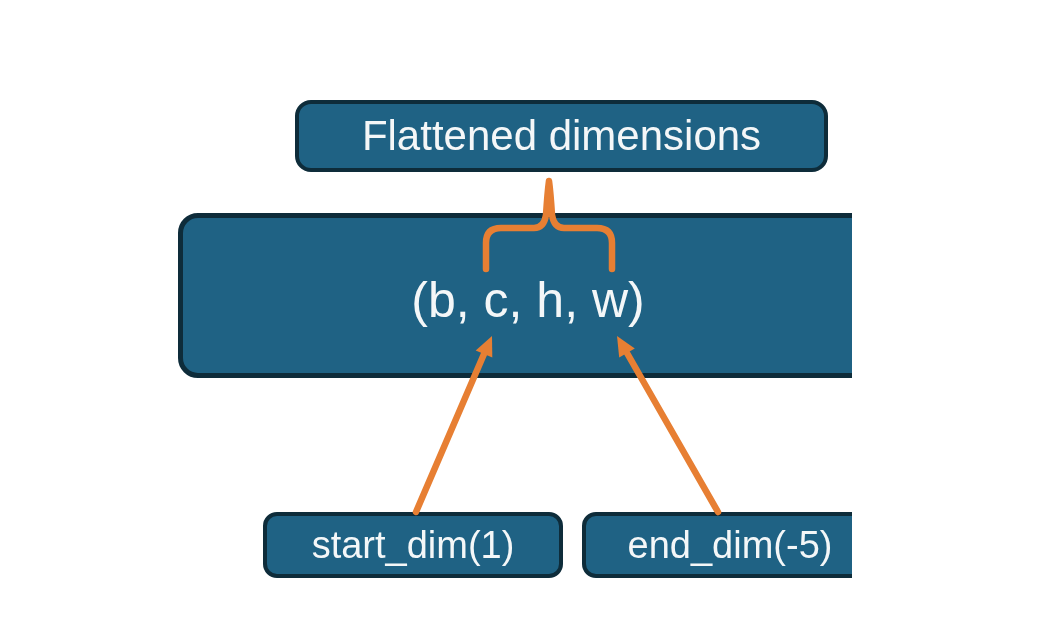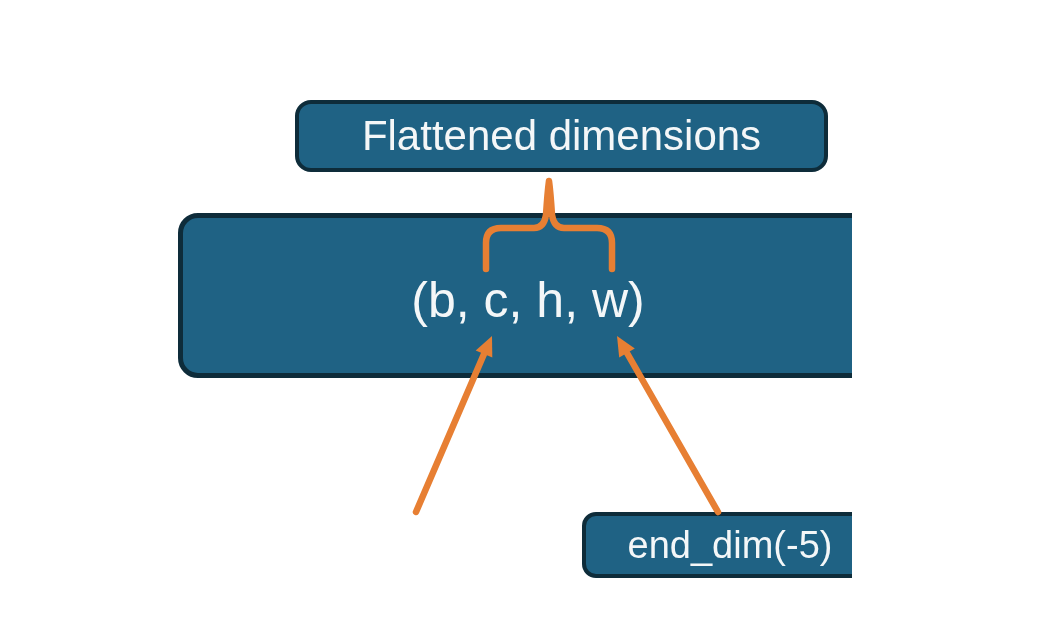--- a/index.html
+++ b/index.html
@@ -83,20 +83,23 @@
 <div class="canvas">
 
   <div class="node top-box">
     <span>Flattened dimensions</span>
   </div>
 
   <div class="node big-box">
     <span>(b, c, h, w)</span>
   </div>
 
+  <div class="node small-box start">
+    <span>start_dim(1)</span>
+  </div>
 
   <div class="node small-box end">
     <span>end_dim(-5)</span>
   </div>
 
   <svg class="overlay" viewBox="0 0 1038 632" xmlns="http://www.w3.org/2000/svg">
 
     <path class="connector" stroke-linecap="round" stroke-linejoin="round" d="M 486 269
              L 486 243
              Q 486 228 501 228

